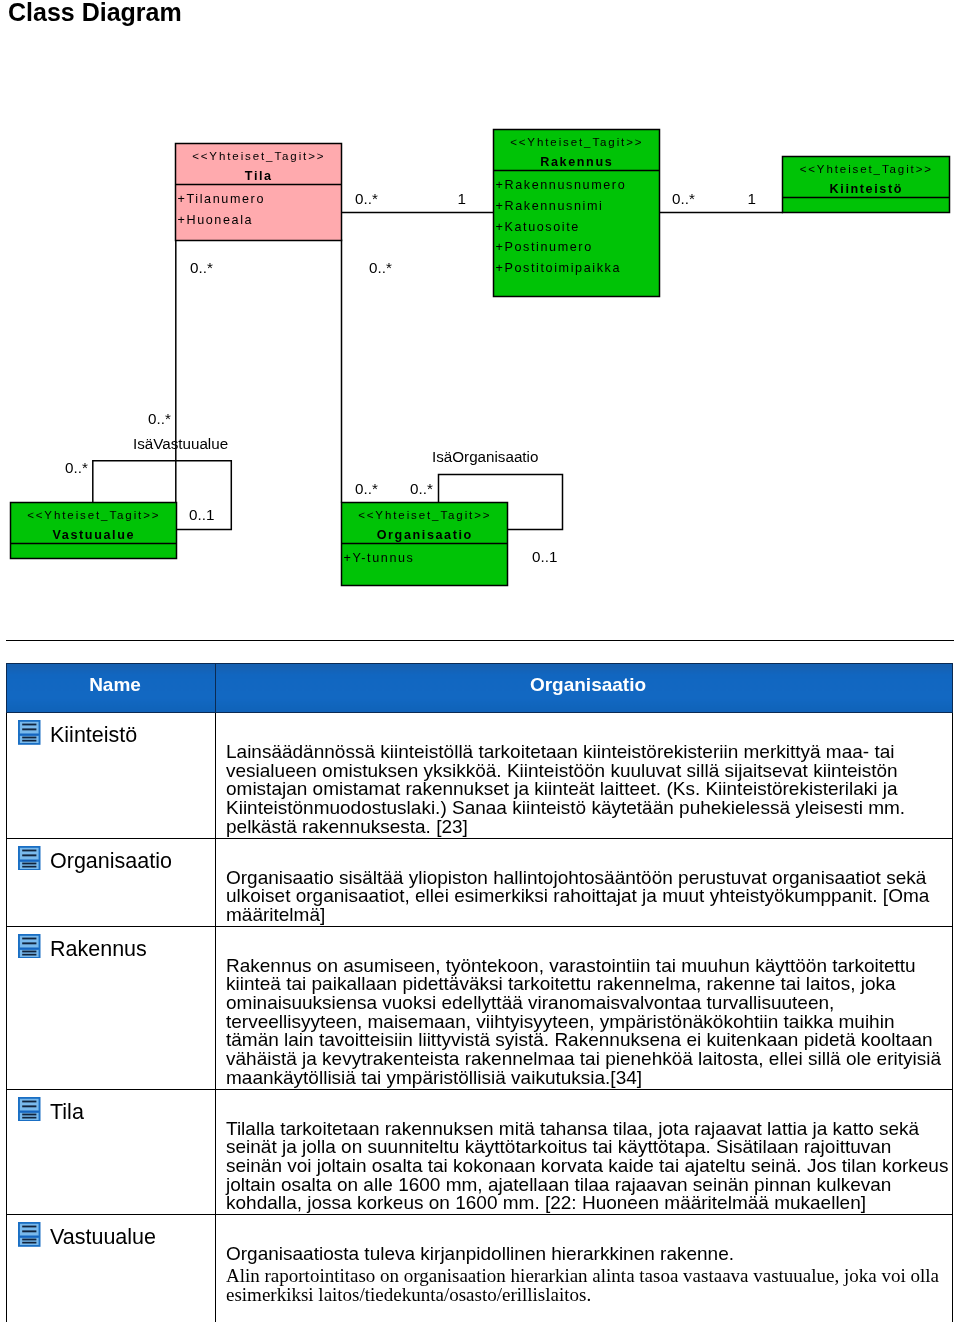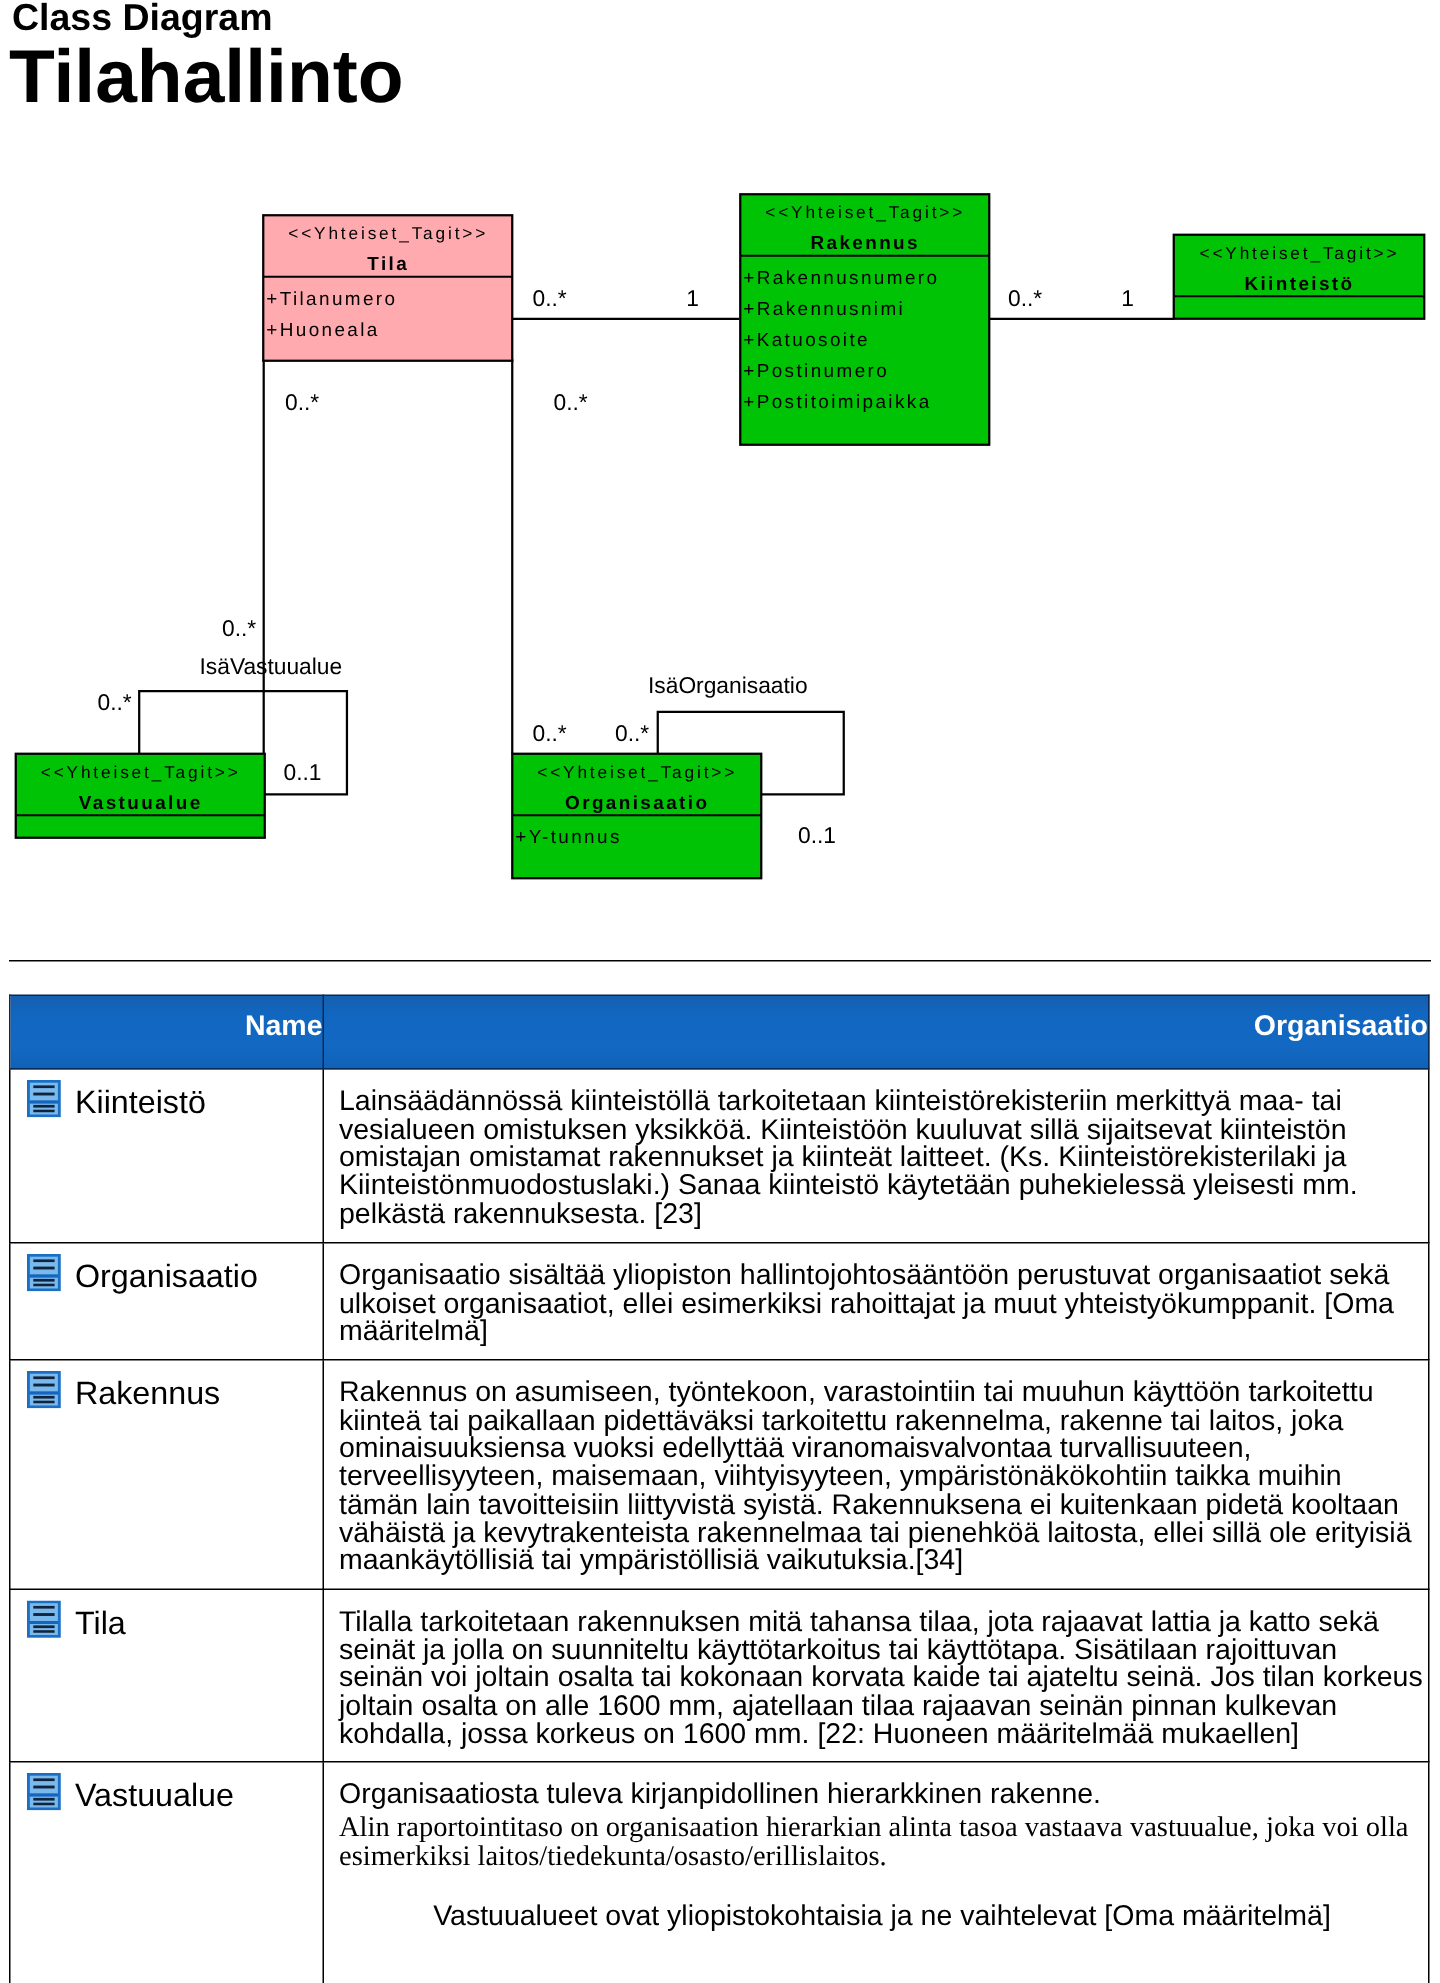--- a/index.html
+++ b/index.html
@@ -17,39 +17,38 @@
 
   
   #sum-h{position:absolute;left:6px;top:596px;font-size:42px;font-weight:bold;line-height:48px;}
   #sum-rule{position:absolute;left:6px;top:640px;width:948px;height:1px;background:#000;}
 
   
   #tbl{position:absolute;left:6px;top:663px;width:947px;border-collapse:collapse;
        table-layout:fixed;}
   #tbl td,#tbl th{border:1px solid #000;vertical-align:top;padding:0;}
   #tbl thead th{background:linear-gradient(to bottom,#175fae 0%,#1166c0 22%,#1268c2 70%,#0f62b8 100%);
-       color:#fff;font-size:19px;font-weight:bold;text-align:right;vertical-align:top;
+       color:#fff;font-size:19px;font-weight:bold;text-align:center;vertical-align:top;
        height:49px;padding:11px 0 0 8px;border:1px solid #0b2a52;line-height:19px;
        box-sizing:border-box;}
   .c-name{width:209px;}
   #tbl td.r-name{font-size:21.5px;padding:10px 0 0 43px;white-space:nowrap;line-height:24px;
        position:relative;}
-  #tbl td.r-doc{font-size:19px;line-height:18.7px;padding:13px 2px 1px 10px;}
+  #tbl td.r-doc{font-size:19px;line-height:18.7px;padding:30px 2px 1px 10px;}
   .ic{position:absolute;left:11px;top:7px;width:22.5px;height:24.8px;}
   .r-doc p{margin:0;}
   .r-doc p.g1{margin-top:3.7px;font-family:Liberation Serif, serif;}
   .r-doc p.g2{margin-top:21px;text-align:center;}
 </style>
 </head>
 <body>
 
 <div class="pg">
 
   <div id="kicker">Class Diagram</div>
-  <div id="title">Tilahallinto</div>
 
   <svg id="diagram" viewBox="0 0 960 600" width="960" height="600" xmlns="http://www.w3.org/2000/svg">
     <g id="dg-lines" stroke="#000" stroke-width="1.5" fill="none" shape-rendering="geometricPrecision">
 
       <path d="M341.5 212.5 H493"></path>
 
       <path d="M658.5 212.5 H783"></path>
 
       <path d="M175.8 239.5 V502.5"></path>
 

